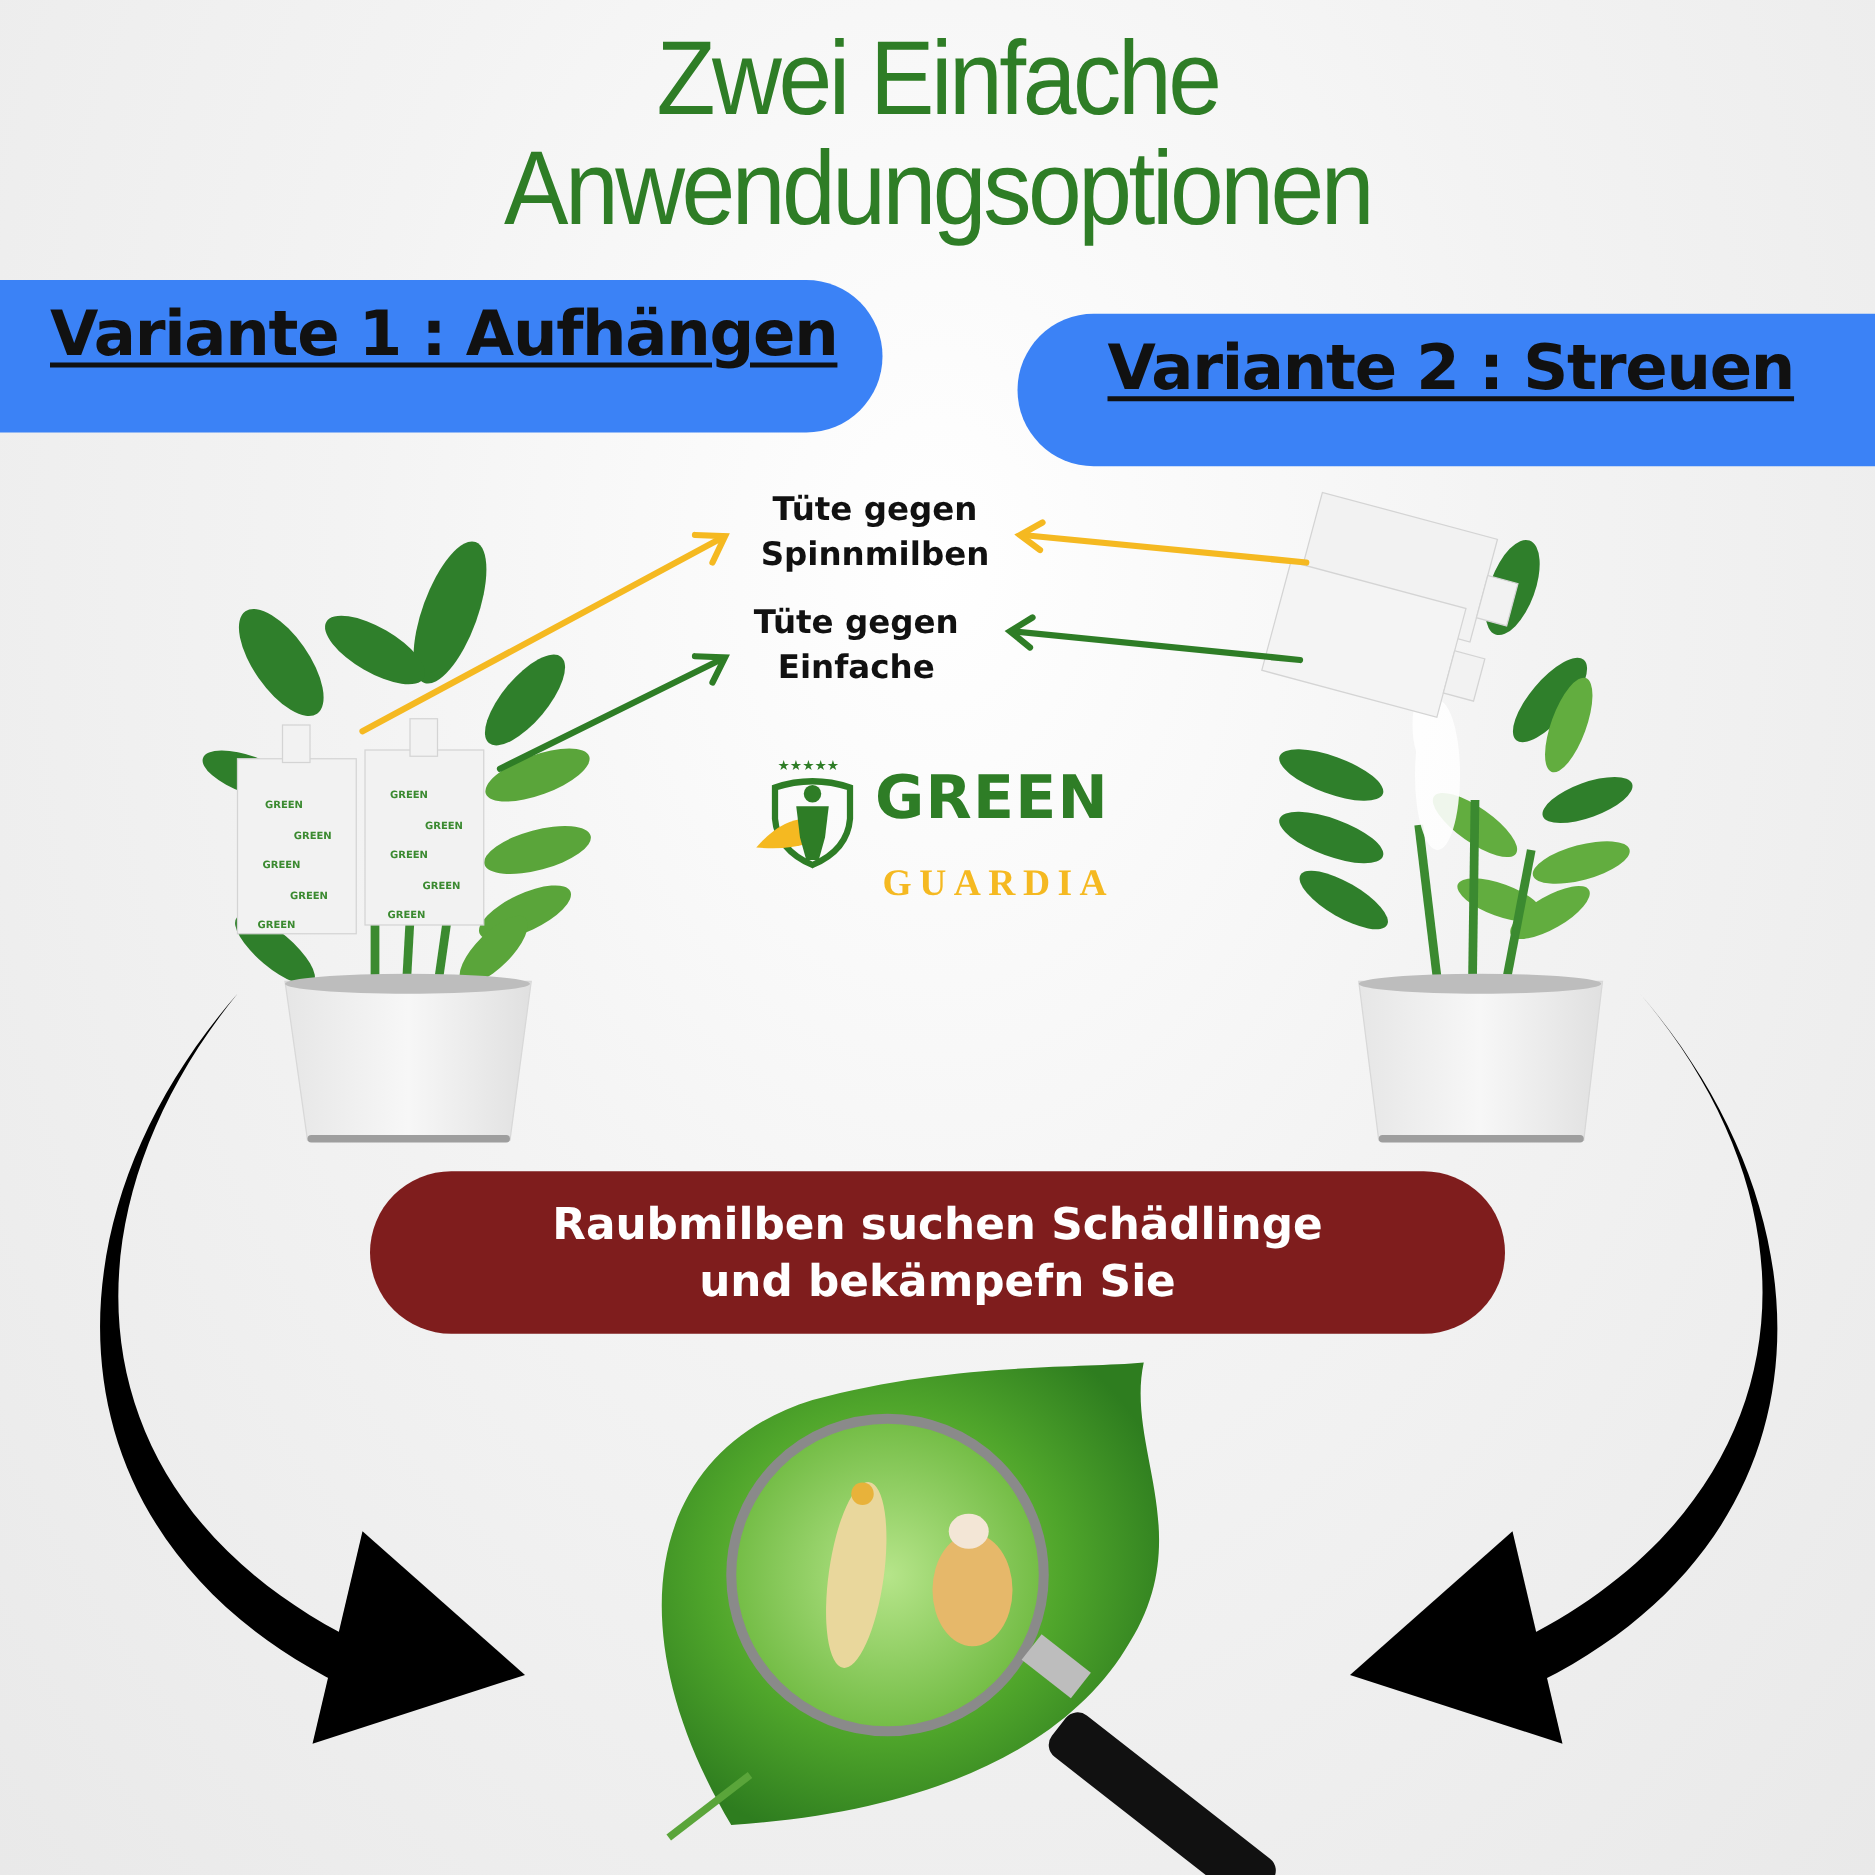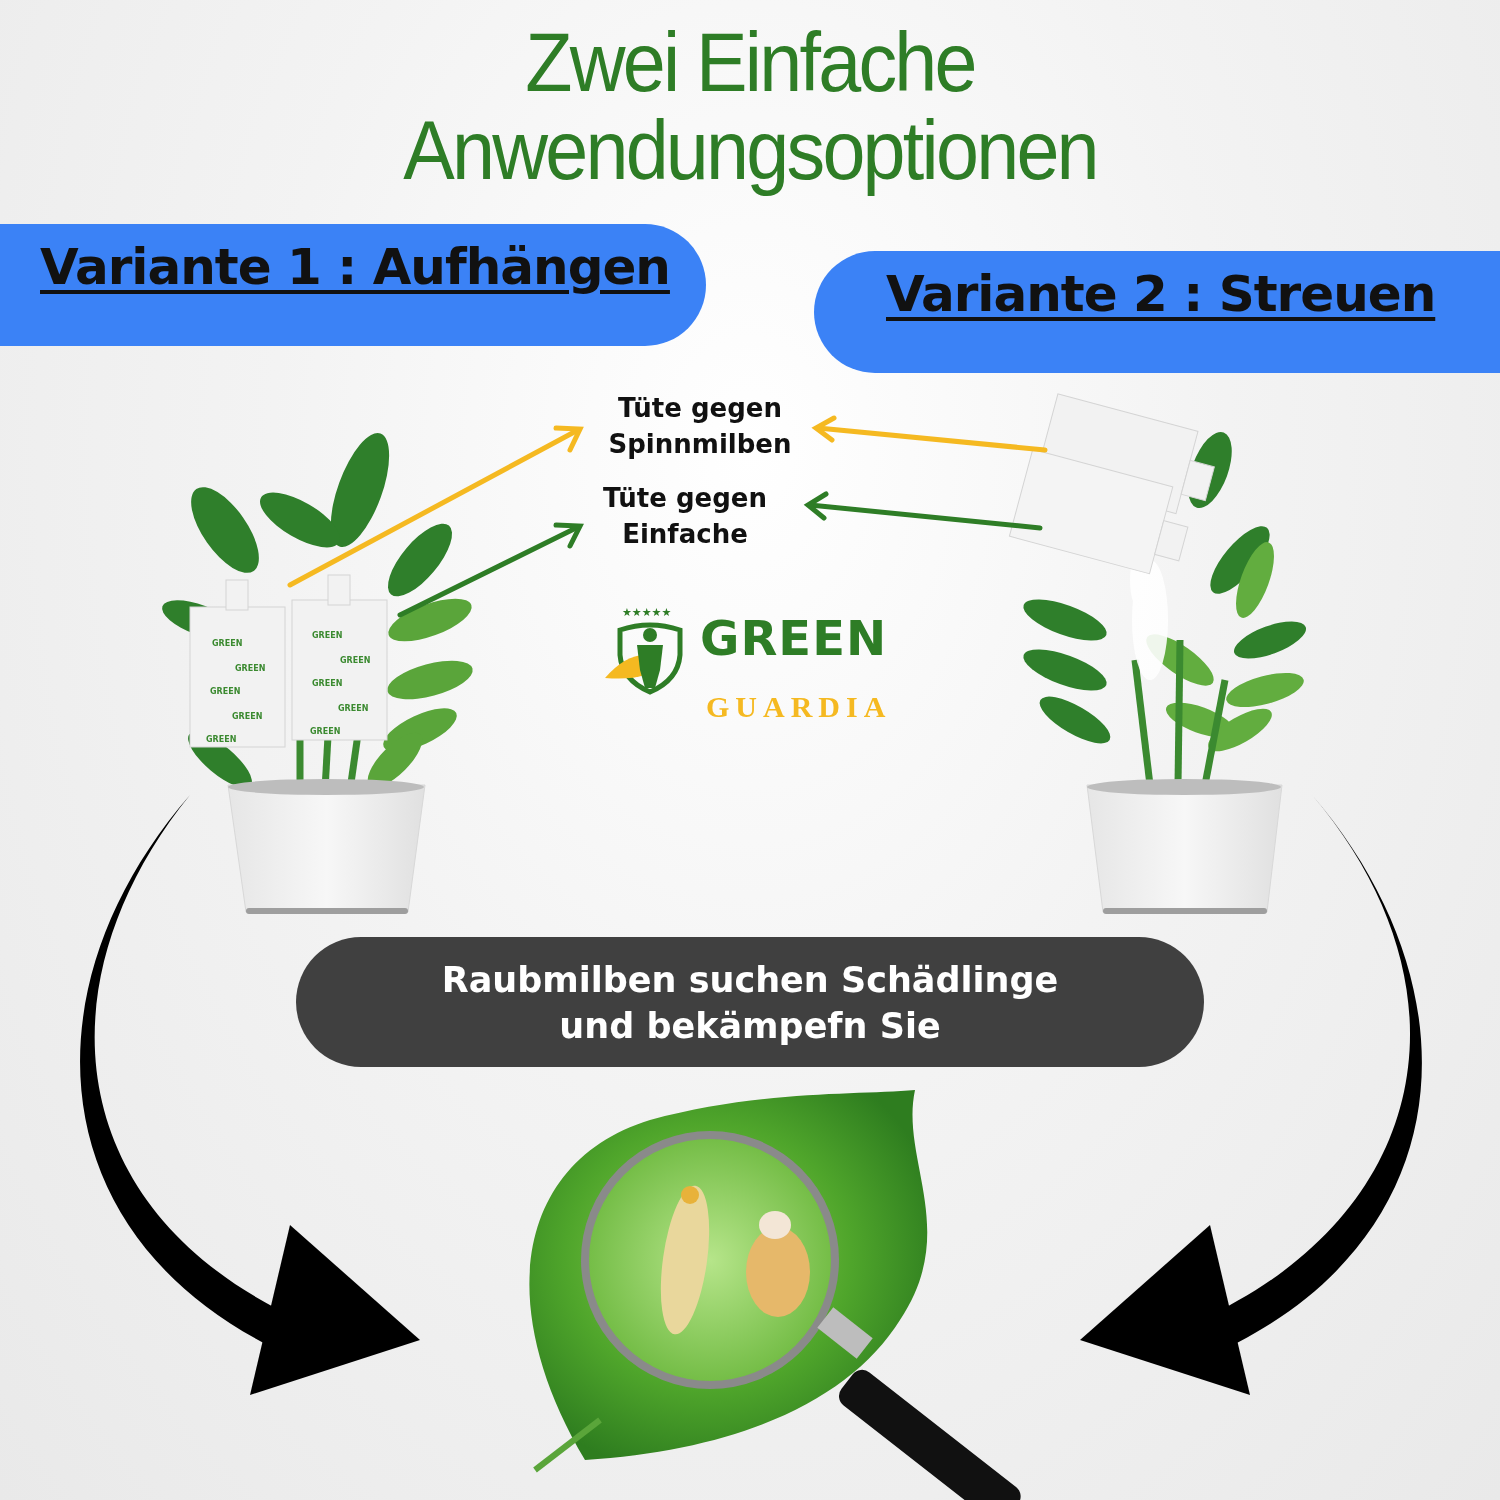--- a/index.html
+++ b/index.html
@@ -14,21 +14,21 @@
   .pill .h{position:absolute;font-family:"DejaVu Sans", sans-serif;font-weight:bold;font-size:50px;color:#111;text-decoration:underline;text-decoration-thickness:4px;text-underline-offset:6px;letter-spacing:-1px;white-space:nowrap;}
   .pill .s{position:absolute;font-family:"DejaVu Sans", sans-serif;font-weight:bold;font-size:34px;color:#111;white-space:nowrap;}
   .pill-left .h{left:40px;top:14px;}
   .pill-left .s{left:148px;top:74px;}
   .pill-right .h{left:72px;top:14px;}
   .pill-right .s{left:78px;top:74px;}
   .label{position:absolute;font-family:"DejaVu Sans", sans-serif;font-weight:bold;font-size:26px;line-height:36px;color:#111;text-align:center;white-space:nowrap;}
   .logo{position:absolute;left:600px;top:600px;width:310px;height:100px;}
   .logo .g{position:absolute;left:100px;top:10px;font-family:"DejaVu Sans", sans-serif;font-weight:bold;font-size:48px;color:#2e7d26;letter-spacing:1px;}
   .logo .gu{position:absolute;left:106px;top:62px;font-family:Liberation Serif, serif;font-weight:bold;font-size:30px;color:#f5b921;letter-spacing:6px;margin-top:28px;}
-  .banner{position:absolute;left:296px;top:937px;width:908px;height:130px;background:#404040;border-radius:65px;color:#fff;text-align:center;
+  .banner{position:absolute;left:296px;top:937px;width:908px;height:130px;background:#7f1d1d;border-radius:65px;color:#fff;text-align:center;
     font-family:"DejaVu Sans", sans-serif;font-weight:bold;font-size:35px;line-height:46px;padding-top:20px;box-sizing:border-box;}
   svg{position:absolute;left:0;top:0;}
 </style>
 </head>
 <body>
 
 <div class="title">
   <div>Zwei Einfache</div>
   <div>Anwendungsoptionen</div>
 </div>

